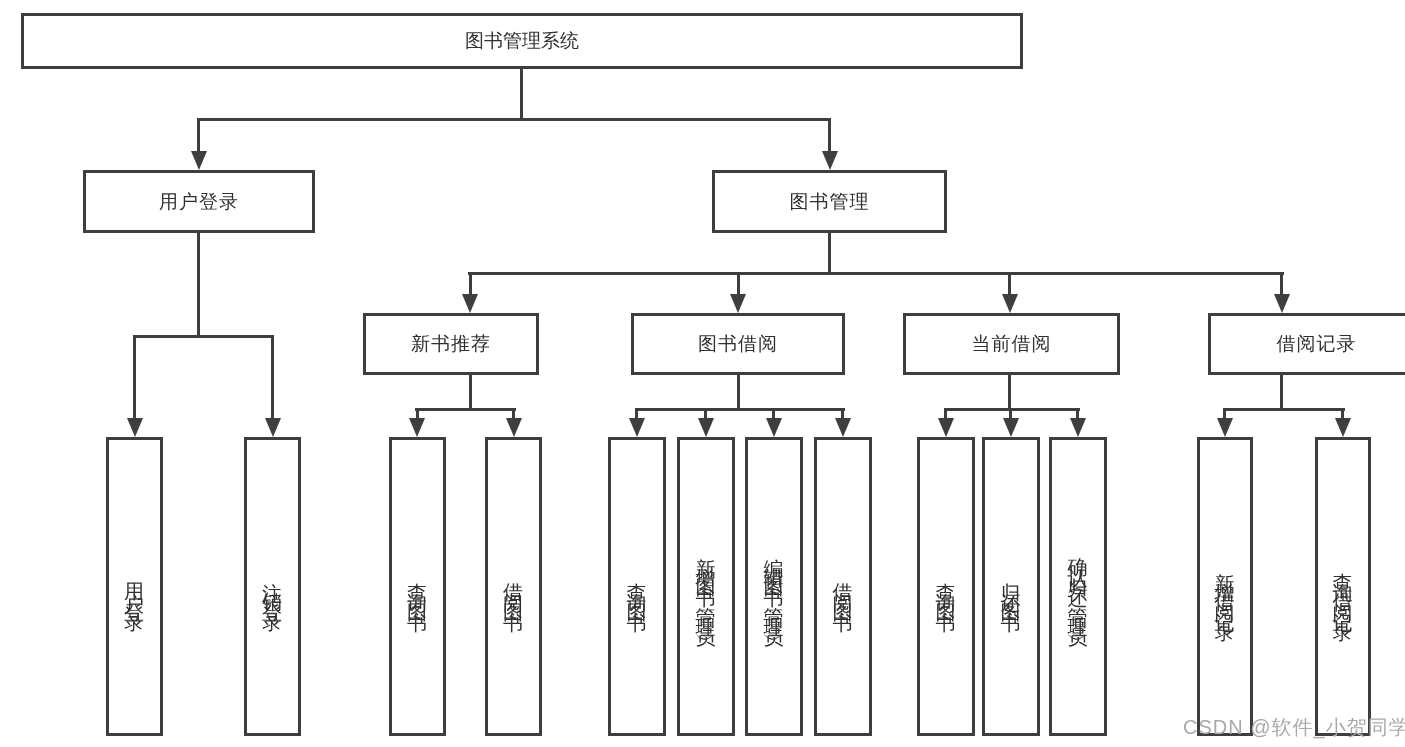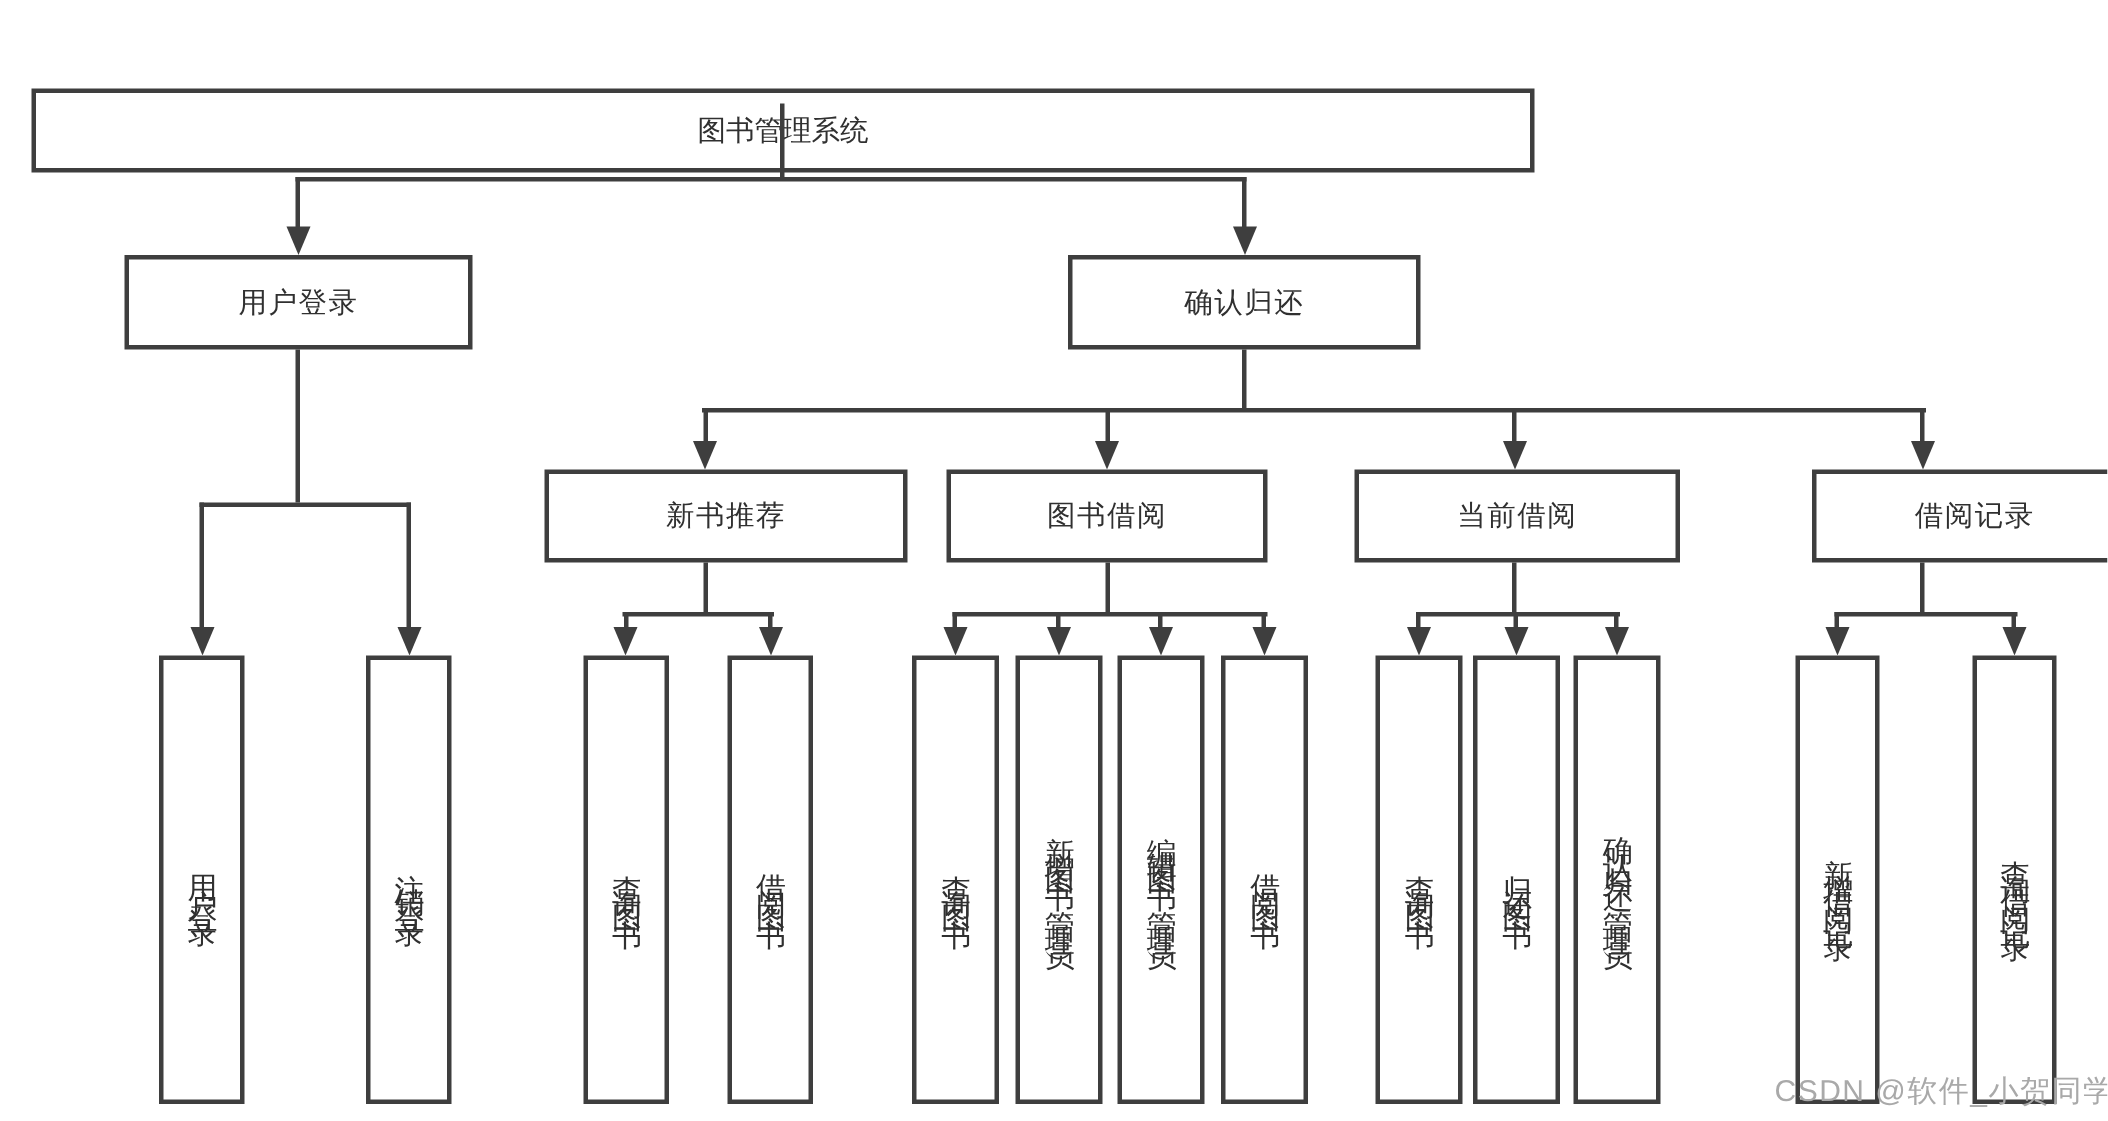--- a/index.html
+++ b/index.html
@@ -14,21 +14,21 @@
     background:#ffffff; overflow:hidden;
   }
   
   .node {
     position:absolute; background:#ffffff;
     border:3px solid #3e3e3e;
     display:flex; align-items:center; justify-content:center;
     text-align:center;
   }
   .hnode { font-size:19px; letter-spacing:1px; }
-  .root  { font-size:19px;margin-top:46px; }
+  .root  { font-size:19px; }
   .leaf  { top:437px; height:299px; }
   .vtext {
     writing-mode:vertical-rl;
     text-orientation:mixed;
     font-size:20px;
     letter-spacing:10px;
     line-height:1;
     color:#303030;
     white-space:nowrap;
   }
@@ -60,42 +60,42 @@
   <i class="hl" style="left:197px;top:118px;width:634px"></i>
   <i class="vl" style="left:197px;top:118px;height:35px"></i>
   <i class="ar" style="left:191px;top:151px"></i>
   <i class="vl" style="left:828px;top:118px;height:35px"></i>
   <i class="ar" style="left:822px;top:151px"></i>
 
   <div class="node hnode" style="left:83px;top:170px;width:232px;height:63px">
     <span>用户登录</span>
   </div>
   <div class="node hnode" style="left:712px;top:170px;width:235px;height:63px">
-    <span>确认归还</span>
+    <span>图书管理</span>
   </div>
 
   <i class="vl" style="left:197px;top:233px;height:102px"></i>
   <i class="hl" style="left:133px;top:335px;width:141px"></i>
   <i class="vl" style="left:133px;top:335px;height:85px"></i>
   <i class="ar" style="left:127px;top:418px"></i>
   <i class="vl" style="left:271px;top:335px;height:85px"></i>
   <i class="ar" style="left:265px;top:418px"></i>
 
   <i class="vl" style="left:828px;top:233px;height:39px"></i>
   <i class="hl" style="left:468px;top:272px;width:816px"></i>
   <i class="vl" style="left:469px;top:272px;height:25px"></i>
   <i class="ar" style="left:462px;top:294px"></i>
   <i class="vl" style="left:737px;top:272px;height:25px"></i>
   <i class="ar" style="left:730px;top:294px"></i>
   <i class="vl" style="left:1008px;top:272px;height:25px"></i>
   <i class="ar" style="left:1002px;top:294px"></i>
   <i class="vl" style="left:1280px;top:272px;height:25px"></i>
   <i class="ar" style="left:1274px;top:294px"></i>
 
-  <div class="node hnode" style="left:363px;top:313px;width:242px;height:62px">
+  <div class="node hnode" style="left:363px;top:313px;width:176px;height:62px">
     <span>新书推荐</span>
   </div>
   <div class="node hnode" style="left:903px;top:313px;width:217px;height:62px">
     <span>当前借阅</span>
   </div>
   <div class="node hnode" style="left:631px;top:313px;width:214px;height:62px">
     <span>图书借阅</span>
   </div>
   <div class="node hnode" style="left:1208px;top:313px;width:217px;height:62px">
     <span>借阅记录</span>

